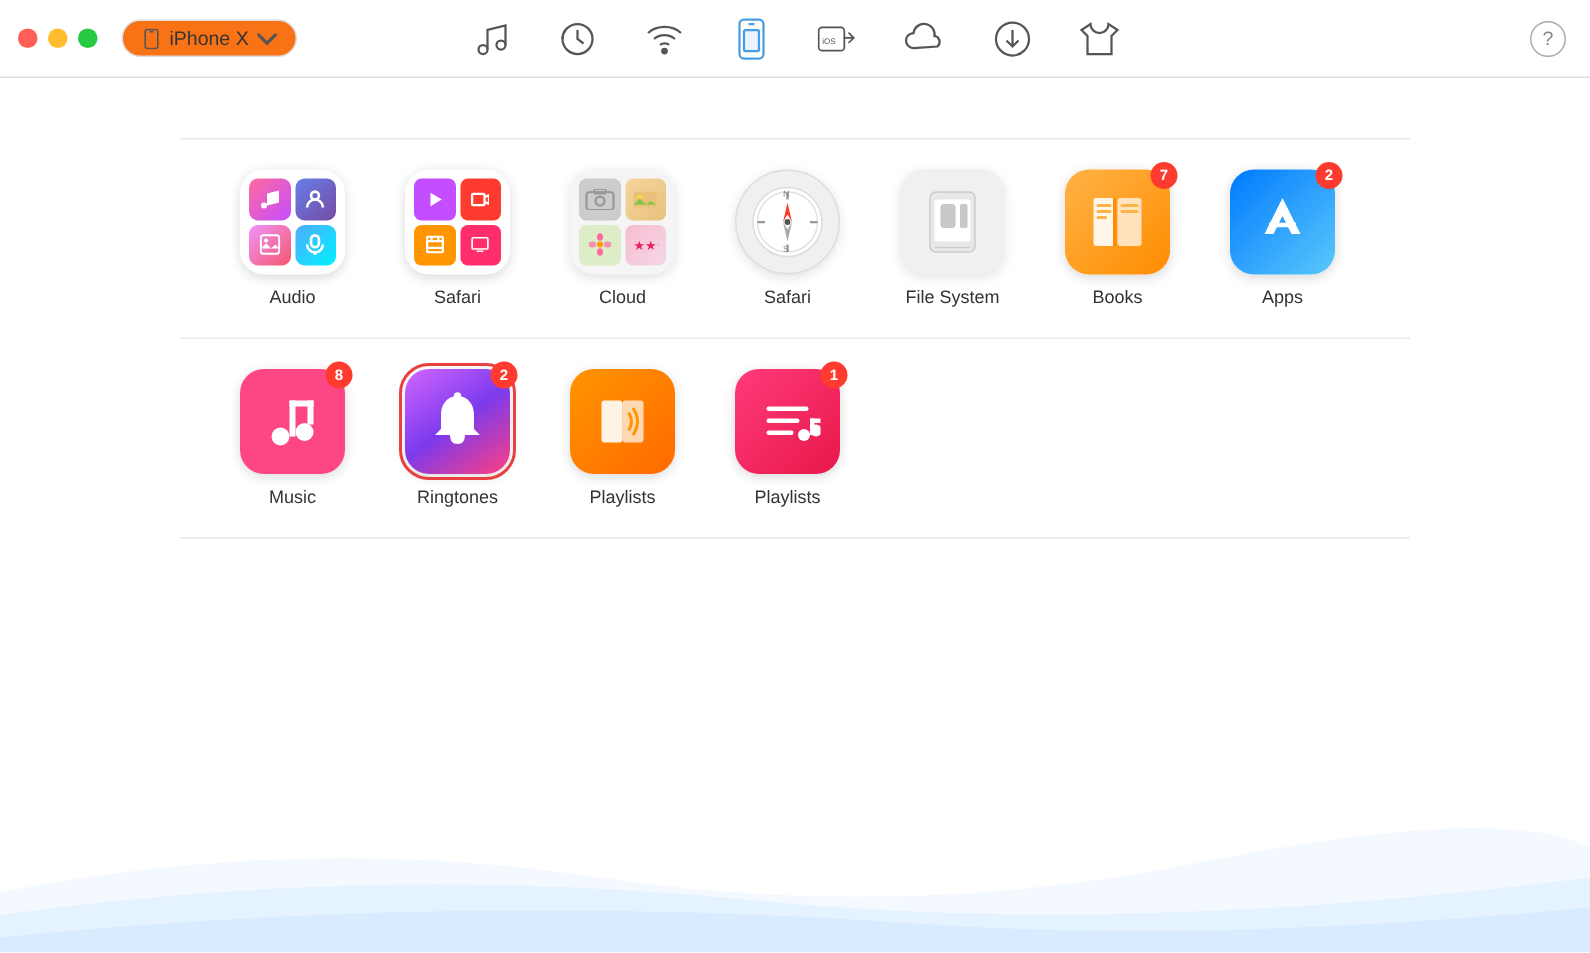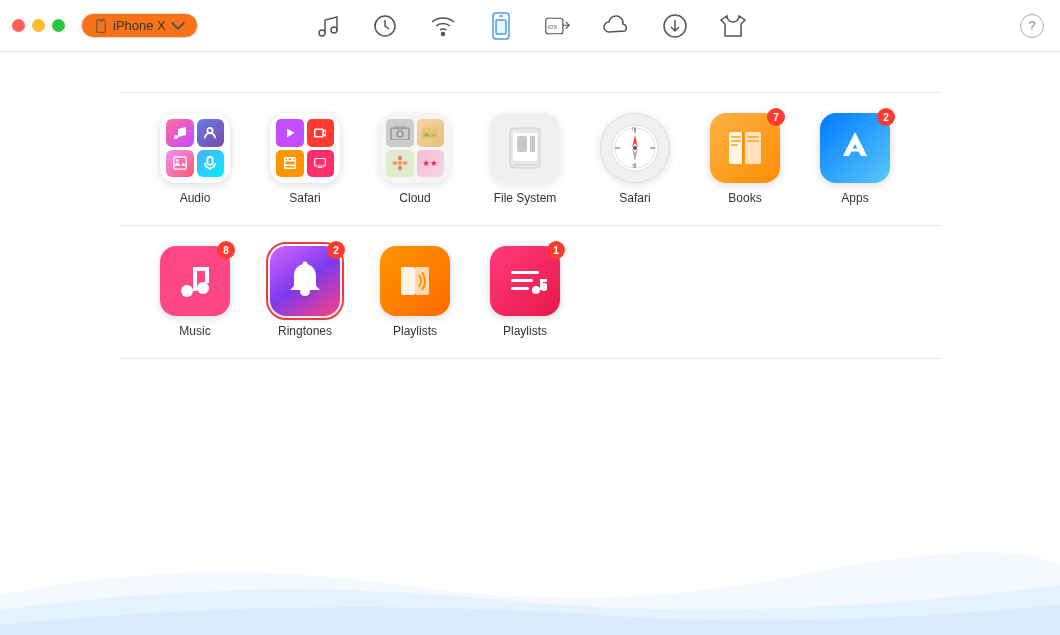--- a/index.html
+++ b/index.html
@@ -529,36 +529,20 @@
               </svg>
             </div>
             <div class="pq4" style="background: linear-gradient(135deg, #f8bbd0, #e91e8c22); display:flex; align-items:center; justify-content:center;">
               <svg width="18" height="12" viewBox="0 0 20 14" fill="none">
                 <text x="1" y="11" font-size="10" fill="#e91e63">★★★</text>
               </svg>
             </div>
           </div>
         </div>
         <span class="label">Cloud</span>
-      </div>
-
-      <div class="category-item">
-        <div class="icon-wrap">
-          <div class="filesystem-icon" style="background: #f0f0f0; flex-direction: column; gap: 3px;">
-            <svg width="50" height="50" viewBox="0 0 50 50">
-              <rect x="10" y="5" width="30" height="40" rx="4" fill="#e8e8e8" stroke="#ccc" stroke-width="1"></rect>
-              <rect x="13" y="10" width="24" height="28" rx="2" fill="white"></rect>
-
-              <rect x="17" y="13" width="10" height="16" rx="2" fill="#c8c8c8"></rect>
-              <rect x="30" y="13" width="5" height="16" rx="1" fill="#c8c8c8"></rect>
-              <line x1="13" y1="42" x2="37" y2="42" stroke="#ccc" stroke-width="1"></line>
-            </svg>
-          </div>
-        </div>
-        <span class="label">File System</span>
       </div>
 
       <div class="category-item">
         <div class="icon-wrap">
           <div class="safari-icon">
             <svg width="50" height="50" viewBox="0 0 50 50">
               <circle cx="25" cy="25" r="23" fill="white" stroke="#ddd" stroke-width="1"></circle>
               <circle cx="25" cy="25" r="20" fill="none" stroke="#e0e0e0" stroke-width="1"></circle>
               <line x1="25" y1="5" x2="25" y2="10" stroke="#999" stroke-width="1.5"></line>
               <line x1="25" y1="40" x2="25" y2="45" stroke="#999" stroke-width="1.5"></line>
@@ -570,20 +554,36 @@
               <text x="22" y="8" font-size="6" fill="#888" font-family="sans-serif">N</text>
               <text x="22" y="45" font-size="6" fill="#888" font-family="sans-serif">S</text>
             </svg>
           </div>
         </div>
         <span class="label">Safari</span>
       </div>
 
       <div class="category-item">
         <div class="icon-wrap">
+          <div class="filesystem-icon" style="background: #f0f0f0; flex-direction: column; gap: 3px;">
+            <svg width="50" height="50" viewBox="0 0 50 50">
+              <rect x="10" y="5" width="30" height="40" rx="4" fill="#e8e8e8" stroke="#ccc" stroke-width="1"></rect>
+              <rect x="13" y="10" width="24" height="28" rx="2" fill="white"></rect>
+
+              <rect x="17" y="13" width="10" height="16" rx="2" fill="#c8c8c8"></rect>
+              <rect x="30" y="13" width="5" height="16" rx="1" fill="#c8c8c8"></rect>
+              <line x1="13" y1="42" x2="37" y2="42" stroke="#ccc" stroke-width="1"></line>
+            </svg>
+          </div>
+        </div>
+        <span class="label">File System</span>
+      </div>
+
+      <div class="category-item">
+        <div class="icon-wrap">
           <div class="books-icon">
             <svg width="44" height="44" viewBox="0 0 44 44">
               <rect x="6" y="6" width="14" height="32" rx="2" fill="white" opacity="0.9"></rect>
               <rect x="22" y="6" width="16" height="32" rx="2" fill="white" opacity="0.7"></rect>
               <line x1="20" y1="6" x2="20" y2="38" stroke="#ff8c00" stroke-width="2"></line>
               <rect x="8" y="10" width="10" height="2" rx="1" fill="#ffb347"></rect>
               <rect x="8" y="14" width="10" height="2" rx="1" fill="#ffb347"></rect>
               <rect x="8" y="18" width="7" height="2" rx="1" fill="#ffb347"></rect>
               <rect x="24" y="10" width="12" height="2" rx="1" fill="#ffb347"></rect>
               <rect x="24" y="14" width="12" height="2" rx="1" fill="#ffb347"></rect>

